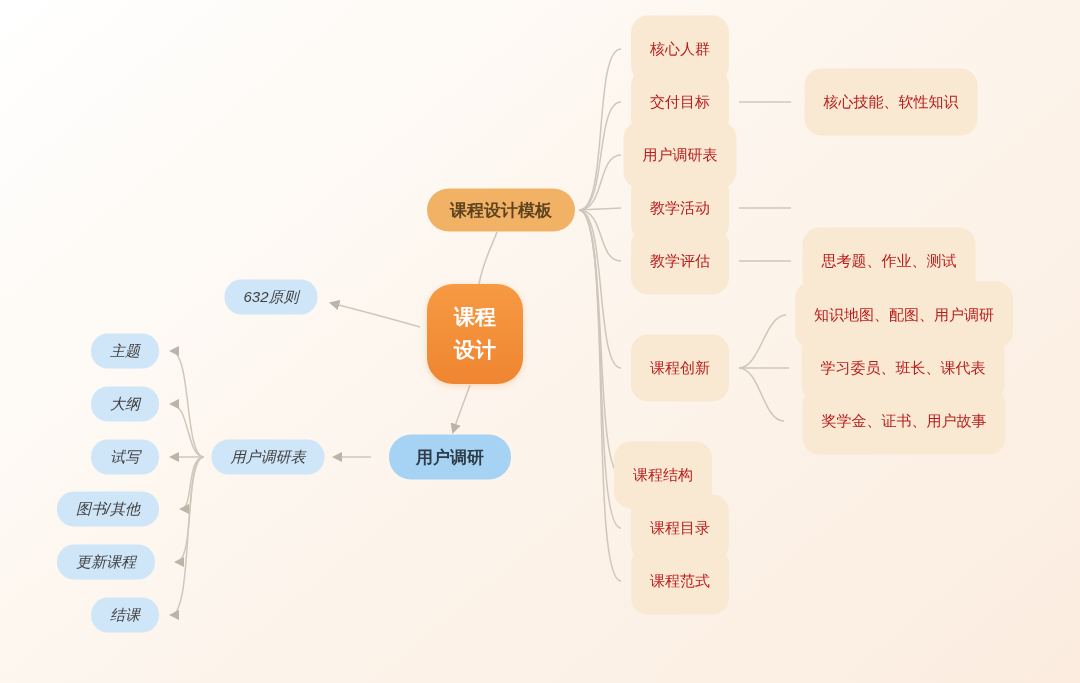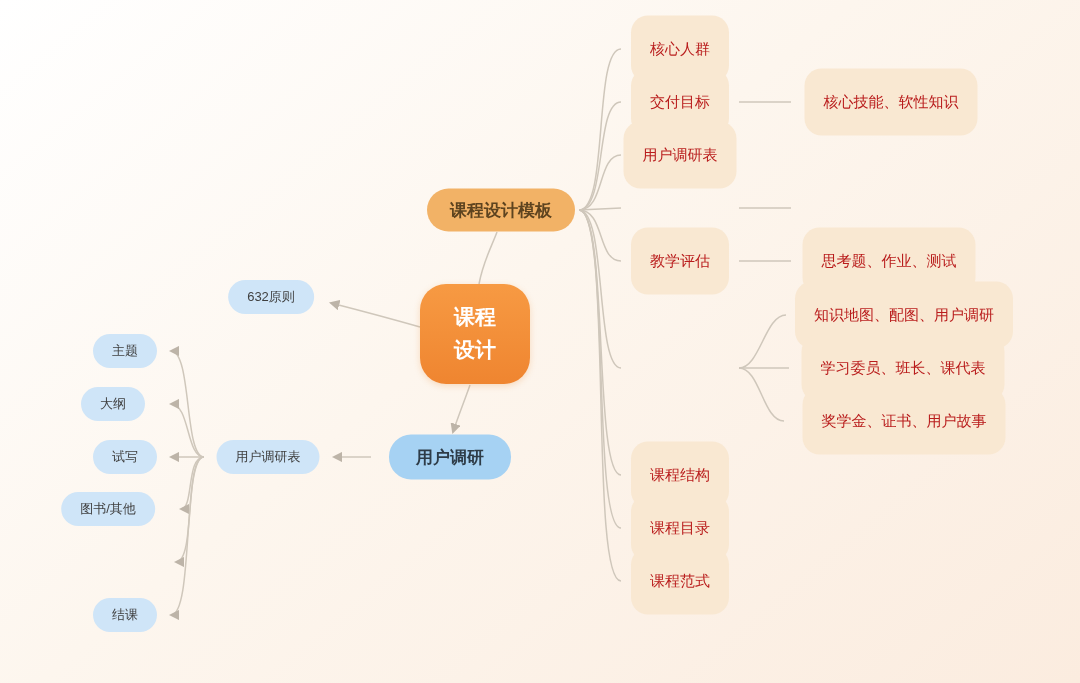--- a/index.html
+++ b/index.html
@@ -13,24 +13,24 @@
   svg.edges{position:absolute;left:0;top:0;z-index:0;}
   .node{
     position:absolute;z-index:1;
     transform:translate(-50%,-50%);
     white-space:nowrap;
     display:flex;align-items:center;justify-content:center;
     box-sizing:border-box;
     cursor:default;
   }
   .peach{background:#f9e8d2;color:#b91c1c;font-size:15px;padding:24px 19px;border-radius:17px;}
-  .blue{background:#cfe5f8;color:#3f3f3f;font-size:13px;padding:8px 19px;border-radius:17px;}
+  .blue{background:#cfe5f8;color:#3f3f3f;font-size:15px;padding:8px 19px;border-radius:17px;font-style:italic;}
   .root{
     background:linear-gradient(180deg,#f79a43,#ef8530);
-    color:#ffffff;width:110px;height:100px;border-radius:26px;
+    color:#ffffff;width:96px;height:100px;border-radius:26px;
     flex-direction:column;font-size:21px;font-weight:bold;line-height:1.55;
     box-shadow:0 2px 6px rgba(230,140,50,0.25);
   }
   .template{background:#f2b266;color:#5d431f;font-size:17px;font-weight:bold;padding:10px 23px;border-radius:22px;}
   .research{background:#a6d2f3;color:#2e3c48;font-size:17px;font-weight:bold;padding:11px 27px;border-radius:22px;}
 </style>
 </head>
 <body>
 
 <div class="canvas">
@@ -81,35 +81,38 @@
   <div class="node root" style="left:475px;top:334px">
     <span>课程</span>
     <span>设计</span>
   </div>
 
   <div class="node template" style="left:501px;top:210px">课程设计模板</div>
 
   <div class="node peach" style="left:680px;top:49px">核心人群</div>
   <div class="node peach" style="left:680px;top:102px">交付目标</div>
   <div class="node peach" style="left:680px;top:155px">用户调研表</div>
+  <div class="node peach" style="left:680px;top:208px">教学活动</div>
   <div class="node peach" style="left:680px;top:261px">教学评估</div>
-  <div class="node peach" style="left:680px;top:475px">课程结构</div>
+  <div class="node peach" style="left:680px;top:368px">课程创新</div>
+  <div class="node peach" style="left:663px;top:475px">课程结构</div>
   <div class="node peach" style="left:680px;top:528px">课程目录</div>
   <div class="node peach" style="left:680px;top:581px">课程范式</div>
 
   <div class="node peach" style="left:891px;top:102px">核心技能、软性知识</div>
   <div class="node peach" style="left:889px;top:261px">思考题、作业、测试</div>
   <div class="node peach" style="left:904px;top:315px">知识地图、配图、用户调研</div>
   <div class="node peach" style="left:903px;top:368px">学习委员、班长、课代表</div>
   <div class="node peach" style="left:904px;top:421px">奖学金、证书、用户故事</div>
 
   <div class="node blue" style="left:271px;top:297px">632原则</div>
 
   <div class="node research" style="left:450px;top:457px">用户调研</div>
   <div class="node blue" style="left:268px;top:457px">用户调研表</div>
 
   <div class="node blue" style="left:125px;top:351px">主题</div>
-  <div class="node blue" style="left:113px;top:404px">大纲</div>
+  <div class="node blue" style="left:125px;top:404px">大纲</div>
   <div class="node blue" style="left:125px;top:457px">试写</div>
   <div class="node blue" style="left:108px;top:509px">图书/其他</div>
+  <div class="node blue" style="left:106px;top:562px">更新课程</div>
   <div class="node blue" style="left:125px;top:615px">结课</div>
 
 </div>
 
 </body></html>

